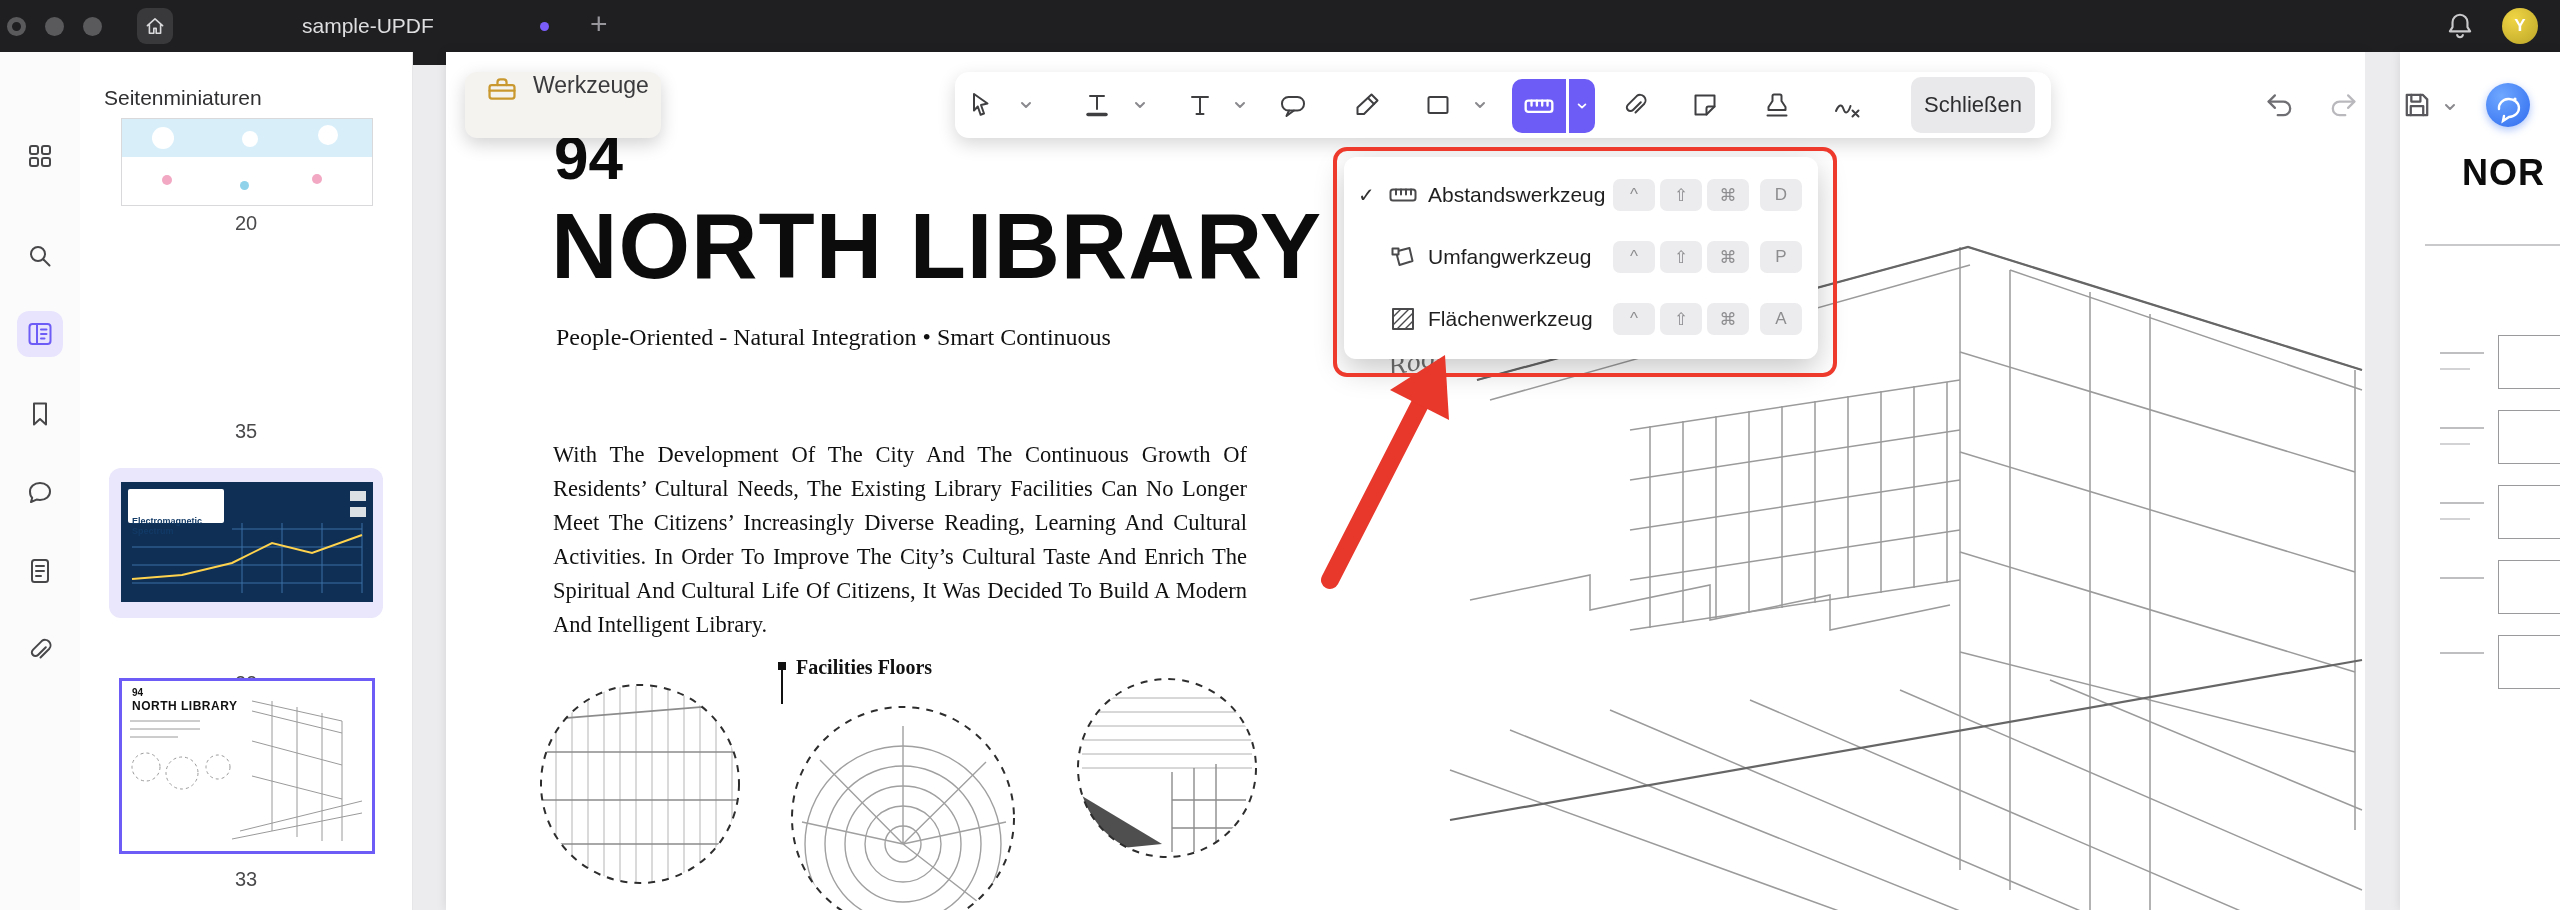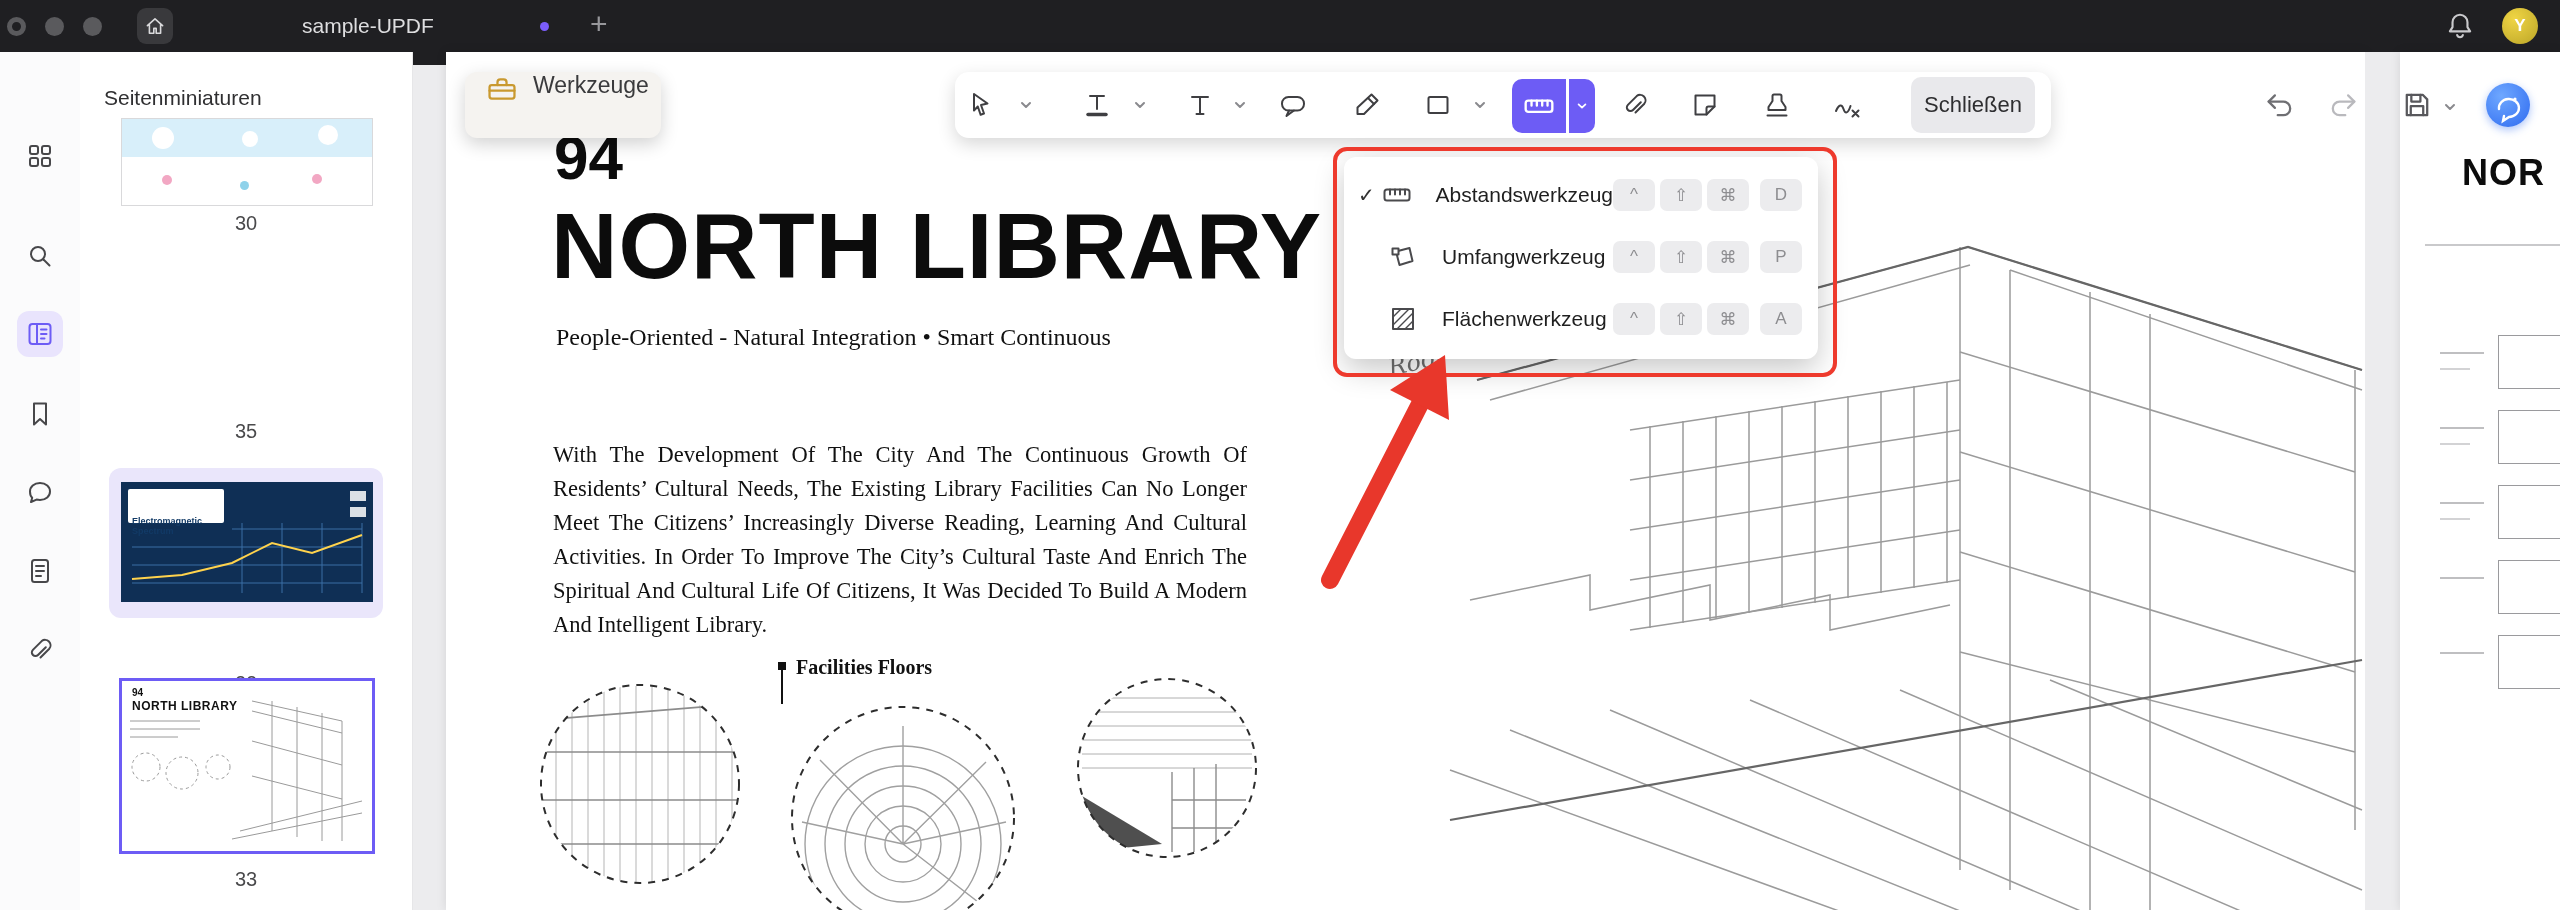--- a/index.html
+++ b/index.html
@@ -33,21 +33,21 @@
   
   .toolbtn-left{left:465px;top:72px;width:196px;height:66px;background:#f5f3f0;border-radius:12px;box-shadow:0 6px 18px rgba(0,0,0,.18);display:flex;gap:14px;padding-left:20px;box-sizing:border-box;}
   .toolbtn-left span{font-size:23px;color:#3a3a3c;font-weight:500;}
   .toolbar{left:955px;top:72px;width:1096px;height:66px;background:#ffffff;border-radius:14px;box-shadow:0 6px 18px rgba(0,0,0,.16);}
   .tbtn{top:83px;width:44px;height:44px;display:flex;align-items:center;justify-content:center;border-radius:9px;}
   .close-btn{left:1911px;top:77px;width:124px;height:56px;background:#e9e9ec;border-radius:10px;font-size:22px;color:#2e2e30;text-align:center;line-height:56px;}
   
   .menu{left:1344px;top:157px;width:474px;height:202px;background:#ffffff;border-radius:12px;box-shadow:0 10px 30px rgba(0,0,0,.22);padding-top:7px;box-sizing:border-box;}
   .mrow{position:relative;height:62px;display:flex;align-items:center;}
   .mcheck{width:30px;padding-left:14px;font-size:20px;color:#333;}
-  .mlabel{font-size:21px;color:#1f1f1f;font-weight:500;margin-left:24px;flex:1;}
+  .mlabel{font-size:21px;color:#1f1f1f;font-weight:500;margin-left:10px;flex:1;}
   .keys{display:flex;gap:5px;padding-right:16px;align-items:center;}
   .key{min-width:34px;height:32px;background:#ececee;border-radius:7px;color:#8d8d90;font-size:17px;display:flex;align-items:center;justify-content:center;padding:0 4px;}
   .key.letter{margin-left:6px;}
   .red-rect{left:1333px;top:147px;width:496px;height:222px;border:4px solid #ee3a2d;border-radius:14px;}
   
   .doc-serif{font-family:"Liberation Serif","DejaVu Serif",serif;color:#111;}
   .boxrow{border:1.5px solid #9a9a9d;background:#fff;}
 </style>
 </head>
 <body>
@@ -141,21 +141,21 @@
 
   <div class="abs thumb" style="top:66px;height:86px;">
     <div class="abs" style="left:0;top:0;width:250px;height:38px;background:#d8effa;"></div>
     <div class="abs" style="left:30px;top:8px;width:22px;height:22px;border-radius:50%;background:#fff;"></div>
     <div class="abs" style="left:120px;top:12px;width:16px;height:16px;border-radius:50%;background:#fff;"></div>
     <div class="abs" style="left:196px;top:6px;width:20px;height:20px;border-radius:50%;background:#fff;"></div>
     <div class="abs" style="left:40px;top:56px;width:10px;height:10px;border-radius:50%;background:#f2a7c3;"></div>
     <div class="abs" style="left:118px;top:62px;width:9px;height:9px;border-radius:50%;background:#8fd2ea;"></div>
     <div class="abs" style="left:190px;top:55px;width:10px;height:10px;border-radius:50%;background:#f2a7c3;"></div>
   </div>
-  <div class="abs pagenum" style="top:160px;">30</div>
+  <div class="abs pagenum" style="top:160px;">20</div>
 
   <div class="abs pagenum" style="top:368px;">35</div>
 
   <div class="abs sel-bg" style="top:416px;height:150px;"></div>
   <div class="abs thumb" style="top:430px;height:118px;background:#0f2f55;border-color:#0f2f55;">
     <div class="abs" style="left:6px;top:6px;width:96px;height:34px;background:#ffffff;border-radius:2px;">
       <div style="font-size:9px;font-weight:700;color:#123a66;padding:3px 4px;line-height:10px;margin-top:24px;">Electromagnetic Spectrum</div>
     </div>
     <svg class="abs" style="left:0;top:0;" width="250" height="118" viewBox="0 0 250 118">
       <g stroke="#3a6ea5" stroke-width="1">

